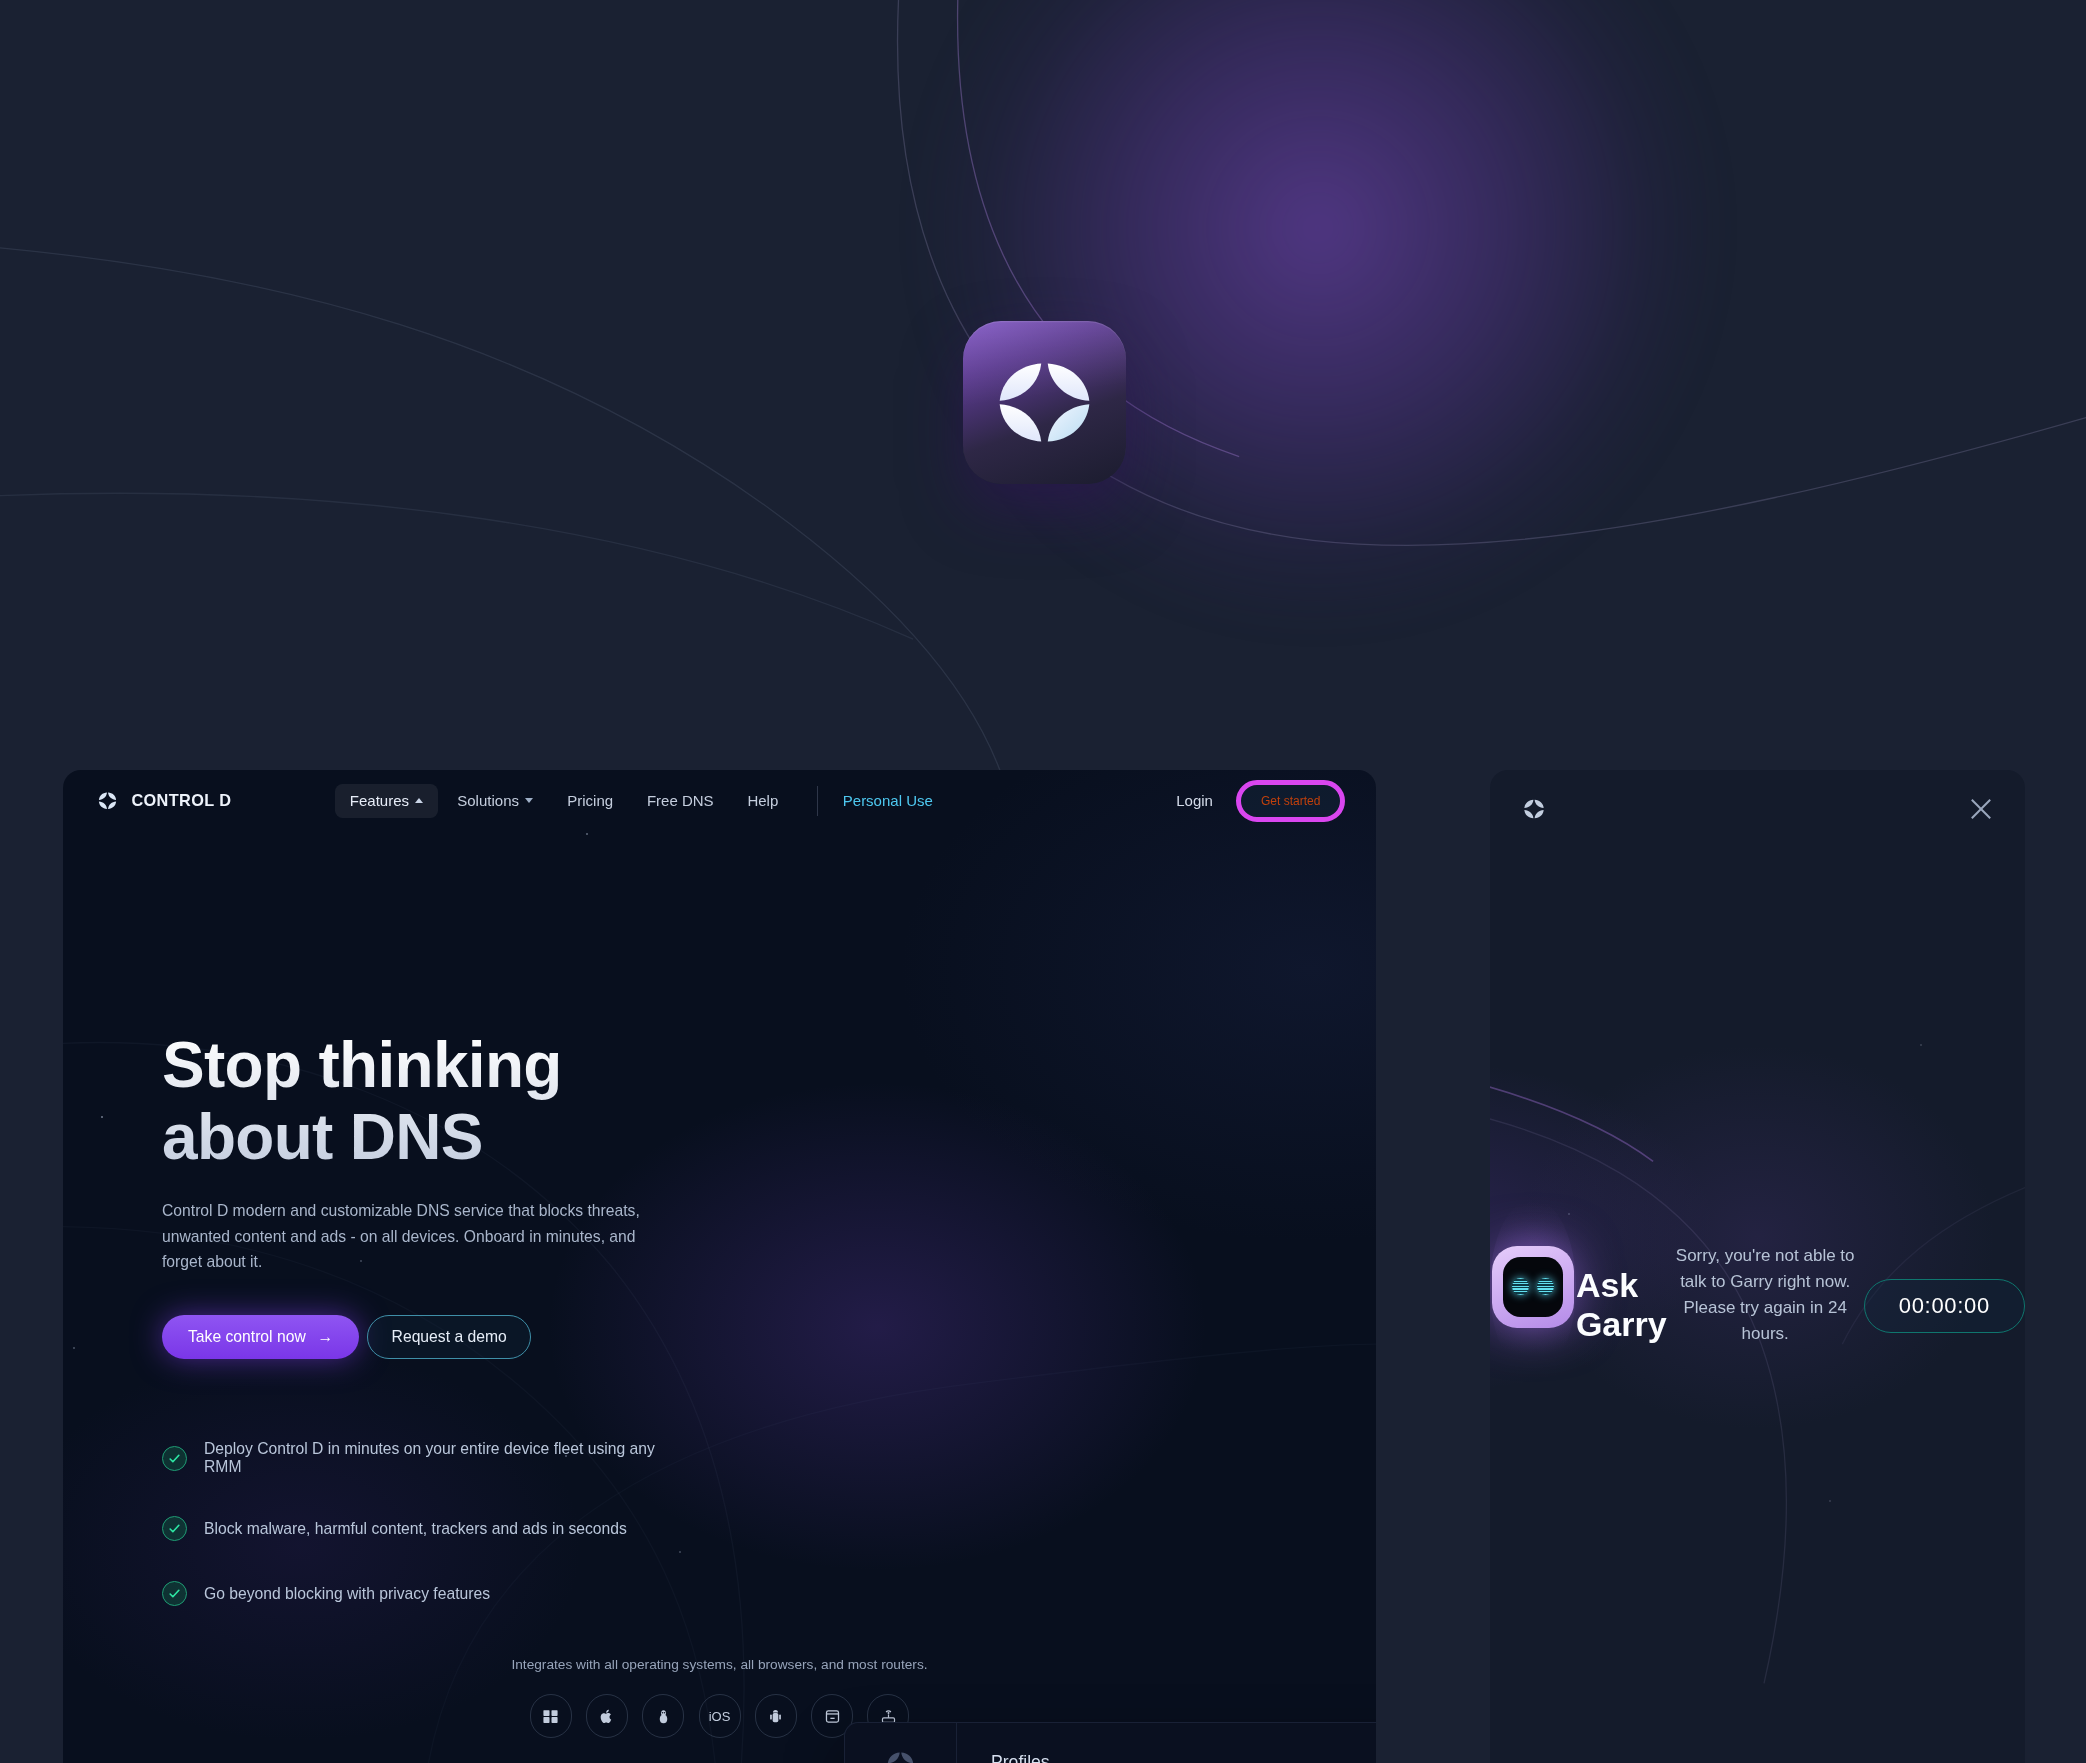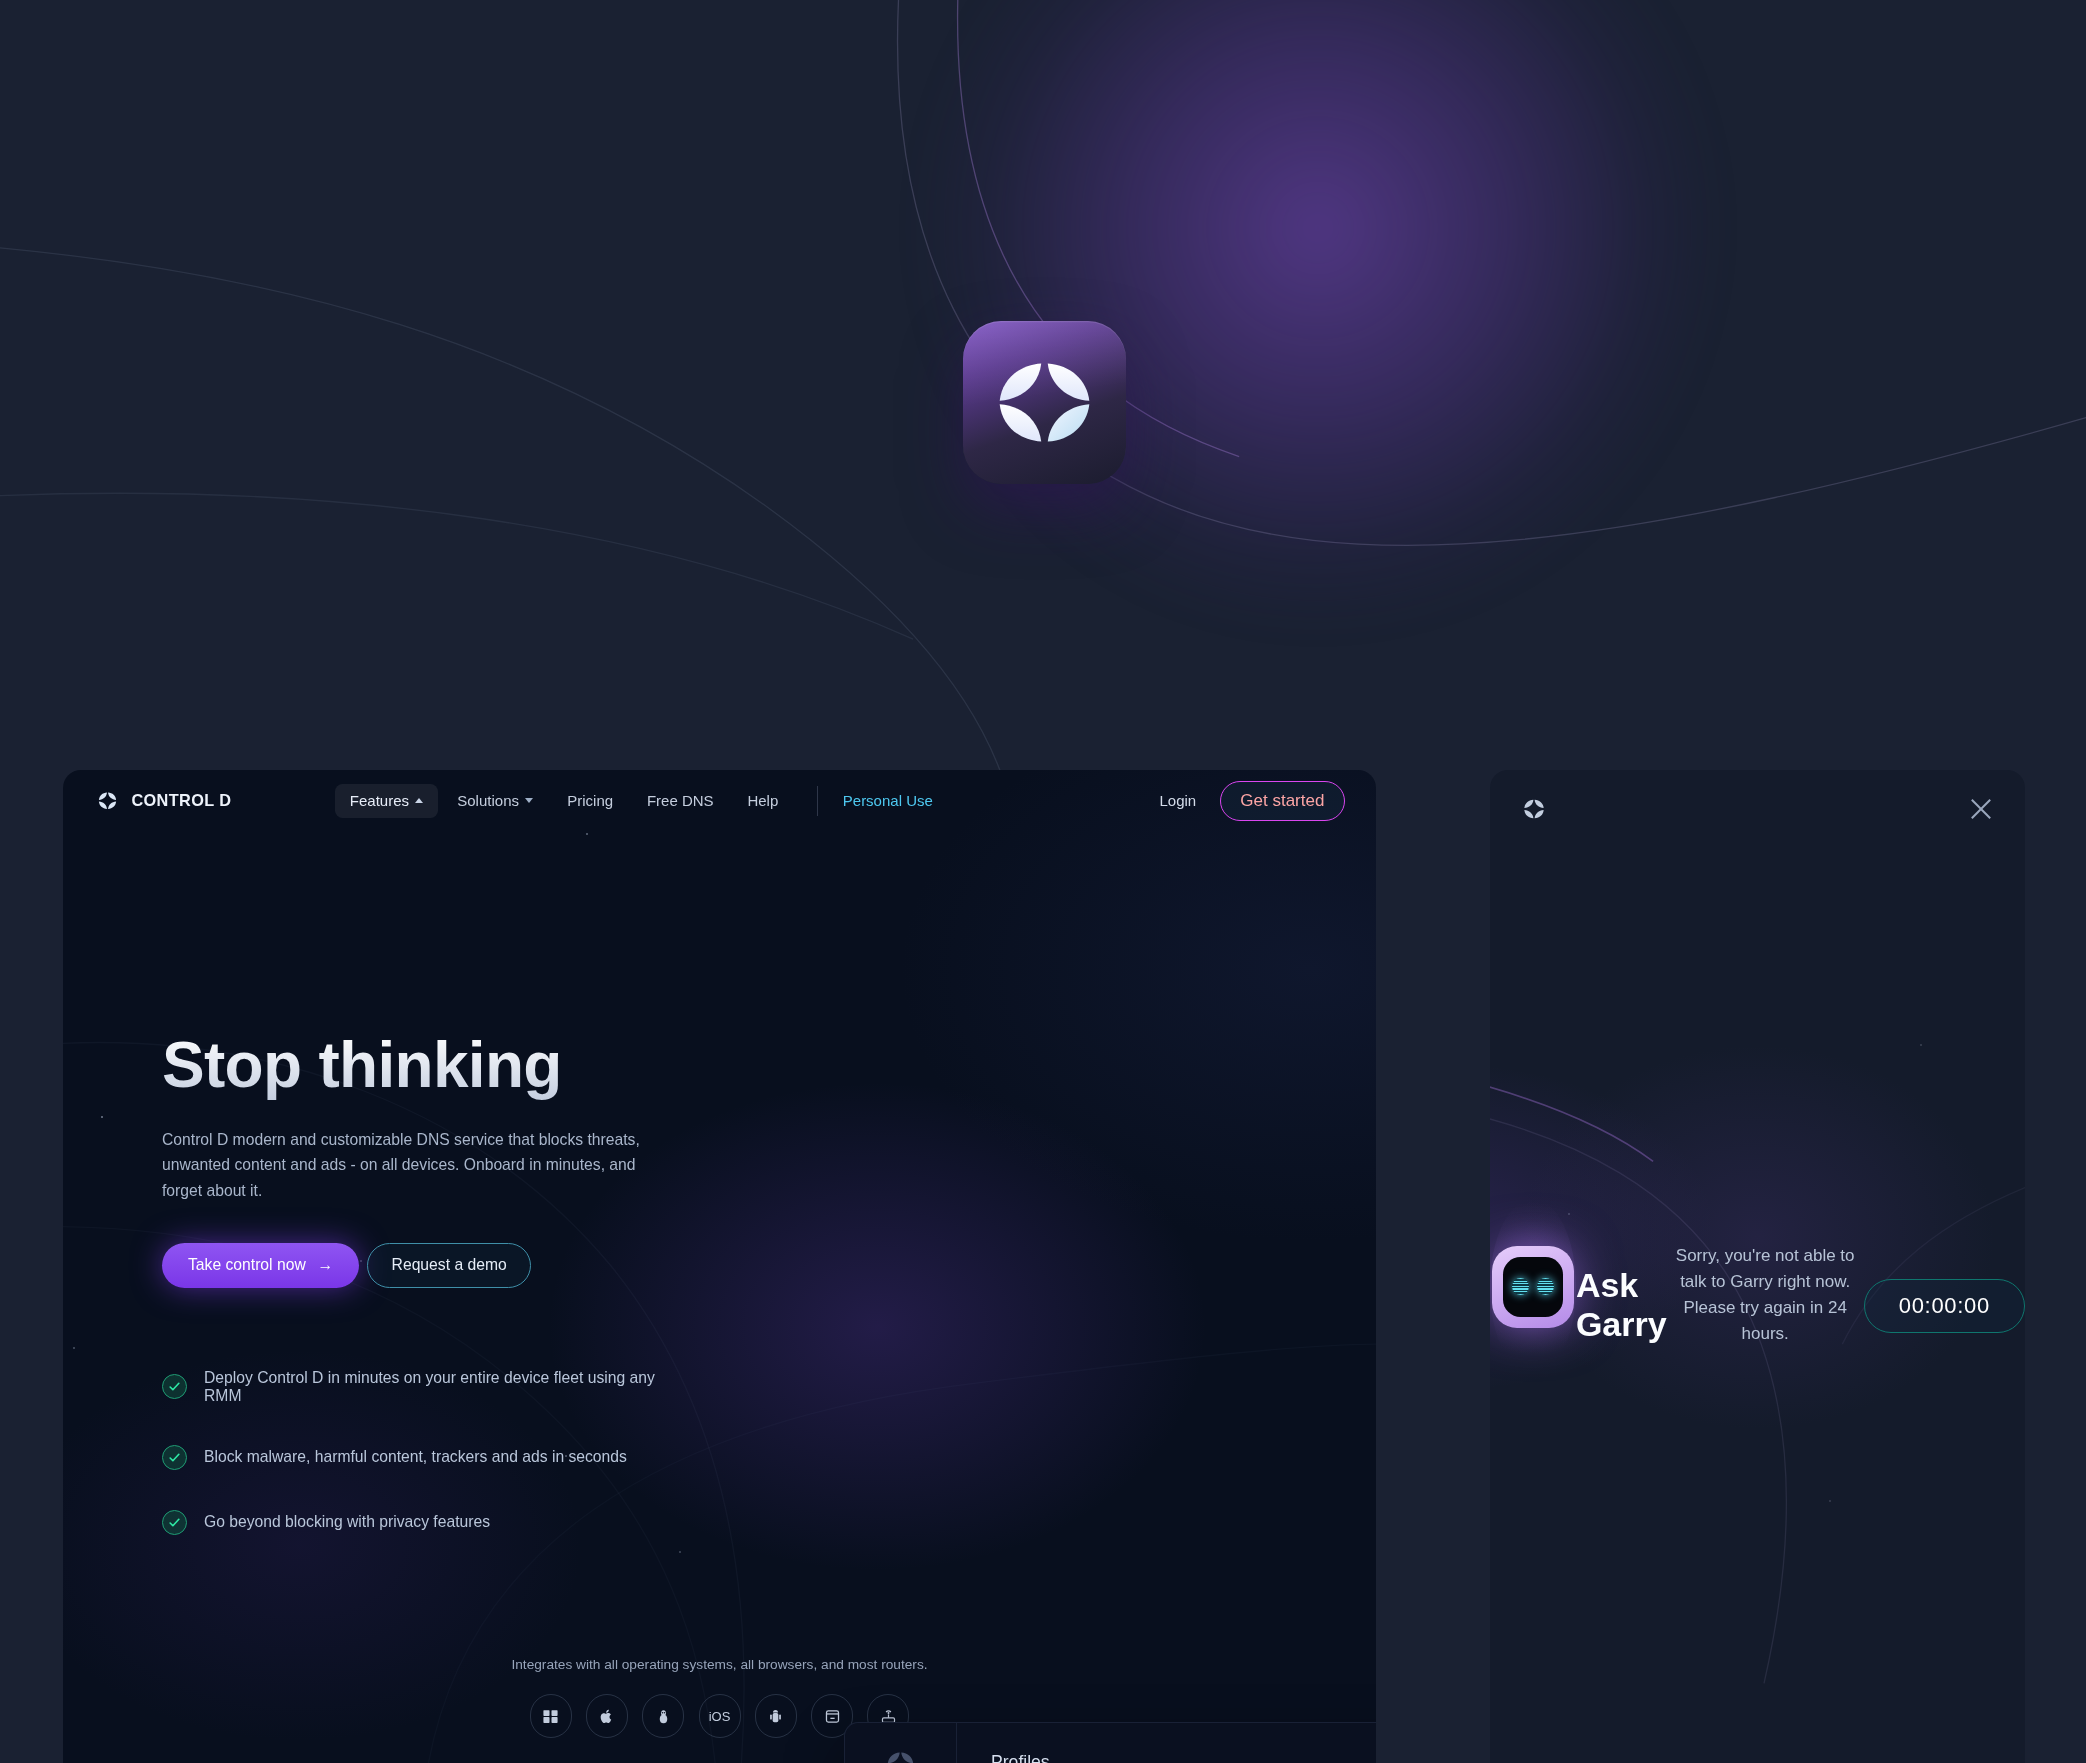--- a/index.html
+++ b/index.html
@@ -70,22 +70,22 @@
   }
   .nav-link.active { background: rgba(255,255,255,0.07); color: #e7edf8; }
   .chev { display:inline-block; width: 0; height: 0; border-left: 4.6px solid transparent; border-right: 4.6px solid transparent; }
   .chev.down { border-top: 5.2px solid #9fb0c8; }
   .chev.up { border-bottom: 5.2px solid #c9d4e6; }
   .nav-div { width: 0.7px; height: 30px; background: rgba(180,198,226,0.22); margin: 0 19.6px; }
   .nav-personal { color: #4ec8f0; font-size: 15px; white-space: nowrap; }
   .nav-right { margin-left: auto; display: flex; align-items: center; gap: 23.5px; }
   .nav-login { color: #d4dcea; font-size: 15px; }
   .btn-getstarted {
-    color: #fca5a5; font-size: 17px; padding: 9px 19.6px; border-radius: 652px;
-    border: 1px solid #d946ef; background: rgba(22,46,66,0.35);
+    color: #c2410c; font-size: 12px; padding: 9px 19.6px; border-radius: 652px;
+    border: 5px solid #d946ef; background: rgba(22,46,66,0.35);
   }
 
   
   .hero { position: absolute; left: 99px; top: 260px; width: 522px; z-index: 5; }
   .hero h1 {
     font-size: 64px; line-height: 1.12; font-weight: 700; letter-spacing: -0.7px;
     background: linear-gradient(180deg, #ffffff 0%, #c3cddf 100%);
     -webkit-background-clip: text; background-clip: text; color: transparent;
   }
   .hero p.sub { margin-top: 25px; color: #a9b6cb; font-size: 15.7px; line-height: 1.62; width: 496px; }
@@ -261,20 +261,21 @@
 
       <div class="nav-right">
         <a class="nav-login">Login</a>
         <div class="btn-getstarted">Get started</div>
       </div>
     </div>
 
     <div class="hero">
       <h1>
         <span>Stop thinking</span><br>
+        <span>about DNS</span>
       </h1>
       <p class="sub">Control D modern and customizable DNS service that blocks threats, unwanted content and ads - on all devices. Onboard in minutes, and forget about it.</p>
 
       <div class="cta-row">
         <div class="btn-primary">
           <span>Take control now</span>
           <span>→</span>
         </div>
         <div class="btn-ghost">Request a demo</div>
       </div>

